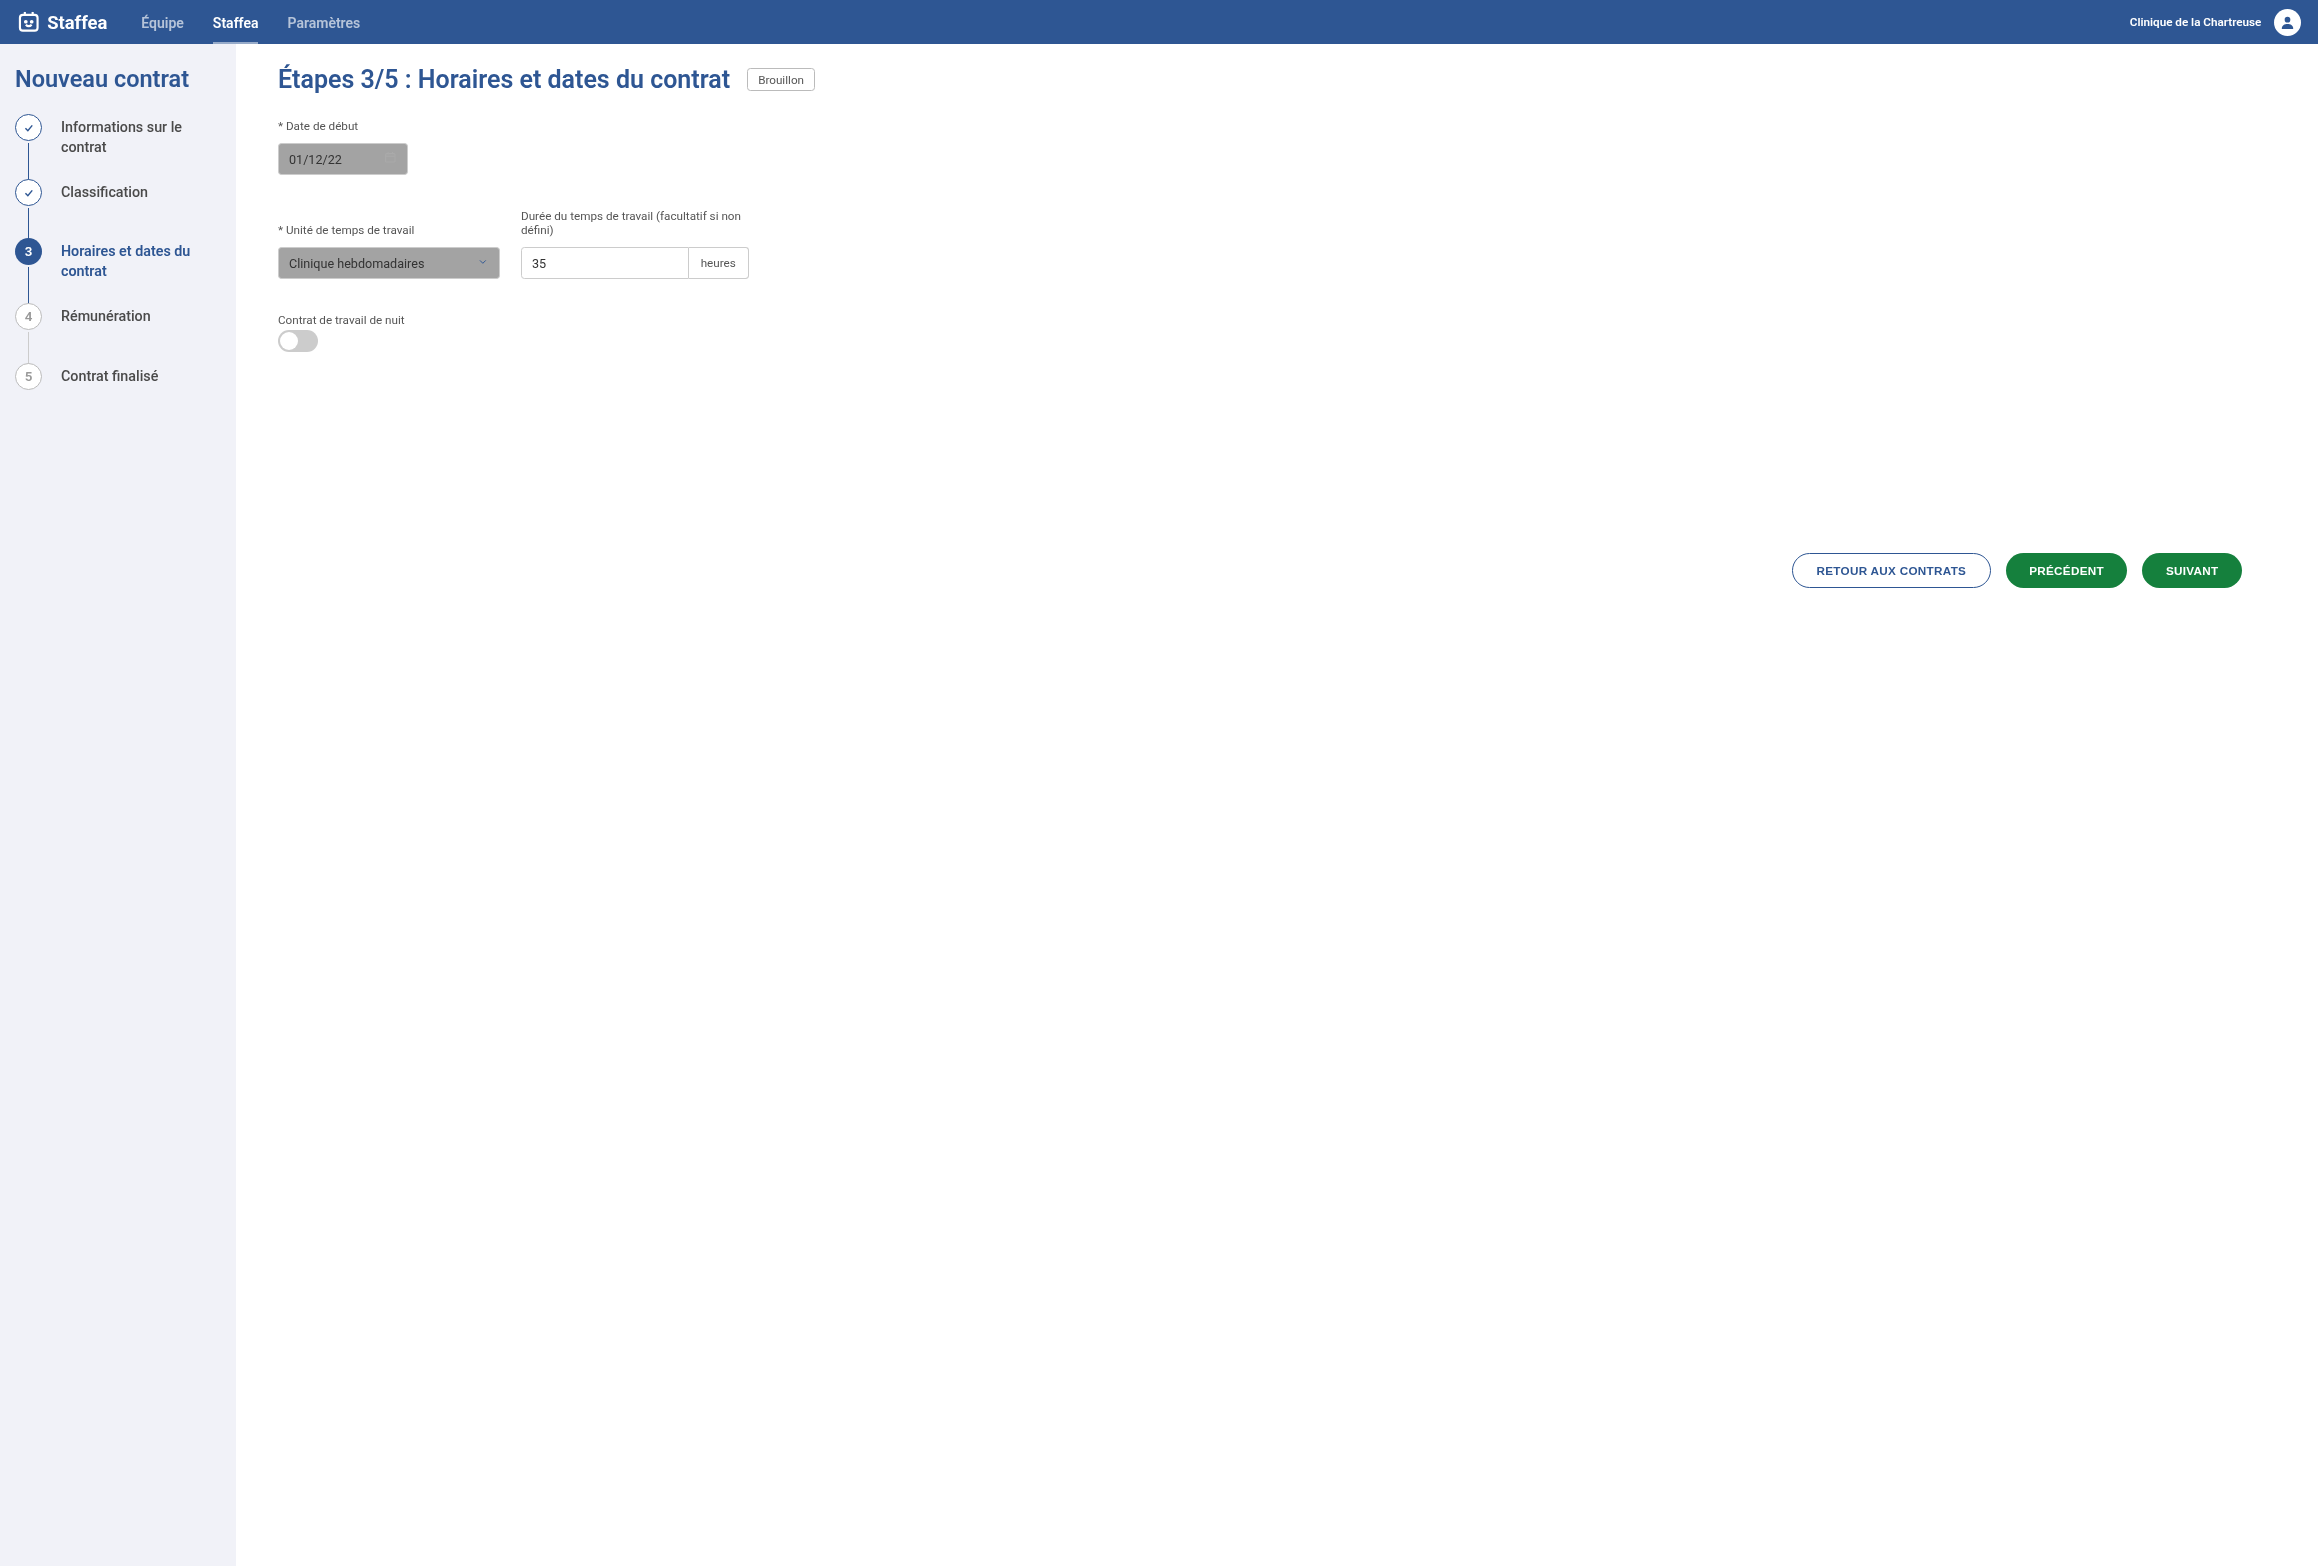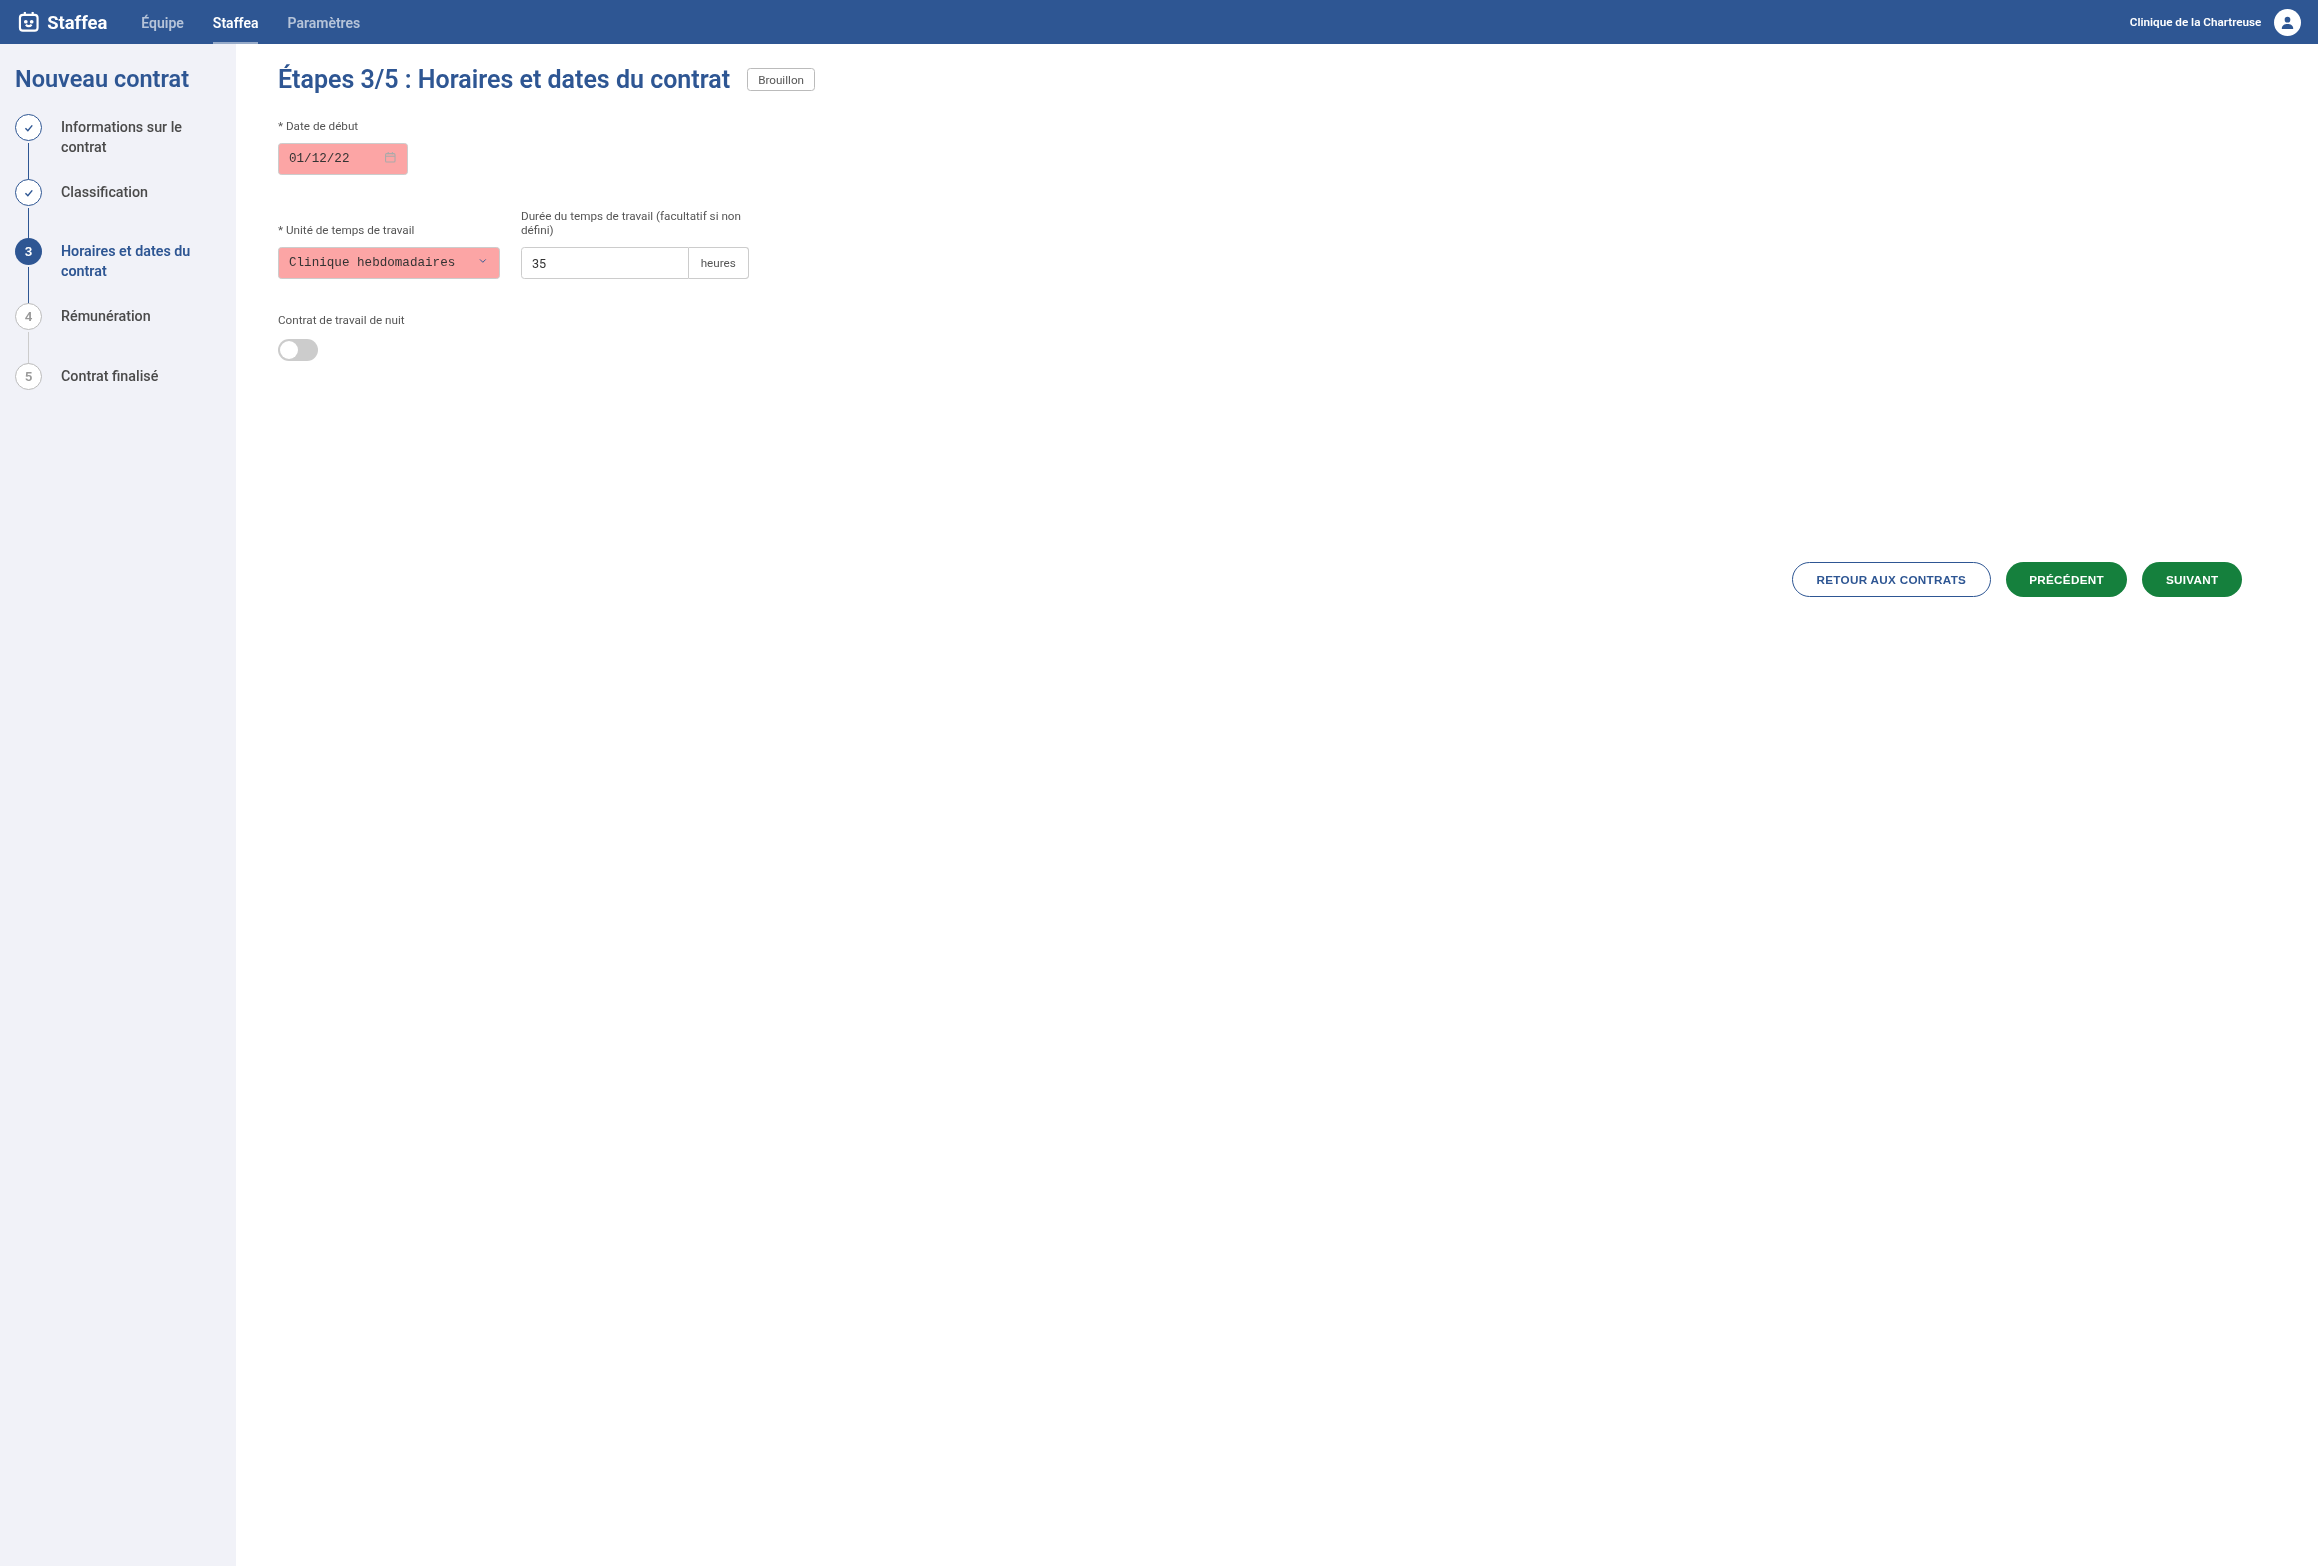--- a/index.html
+++ b/index.html
@@ -125,33 +125,32 @@
     .form-group { display: flex; flex-direction: column; }
     .form-label { font-size: 11.7px; color: #555; margin-bottom: 10px;}
     .req::before { content:"* "; }
     .input-wrap {
       border: 0.8px solid #ccc;
       border-radius: 3.4px;
       height: 32px;
       display: flex;
       align-items: center;
       padding: 0 10px;
-      background: #fca5a5;
-      font-family: Liberation Mono, monospace;
+      background: #a3a3a3;
     }
     .date-input { width: 130px; justify-content: space-between;}
     .select-input { width: 222px; justify-content: space-between;}
     .num-input-wrap { display: flex; align-items: flex-end; }
     .num-input { width: 168px; border:0.8px solid #ccc; border-radius:3.4px 0 0 3.4px; height:32px; padding:0 10px; display:flex; align-items:center;}
     .num-suffix { border:0.8px solid #ccc; border-left:none; border-radius:0 3.4px 3.4px 0; height:32px; padding:0 11.7px; display:flex; align-items:center; color:#555; font-size:11.7px;}
     .input-text { font-size:12.6px; color:#333;}
     .icon-grey svg { stroke:#aaa; }
     .icon-blue svg { stroke:#2e5693; }
 
-    .toggle-label { font-size:11.7px; color:#555; margin-bottom:12px; display:block;}
+    .toggle-label { font-size:11.7px; color:#555; margin-bottom:3px; display:block;}
     .toggle {
       width: 40px; height:22px; background:#ccc; border-radius:11px; position:relative; cursor:pointer;
     }
     .toggle::after{
       content:""; position:absolute; width:18.4px; height:18.4px; background:#fff; border-radius:50%; top:1.7px; left:1.7px;
     }
     
     .actions {
       display: flex; gap: 15px; justify-content: flex-end;
       margin-top: 201px;

